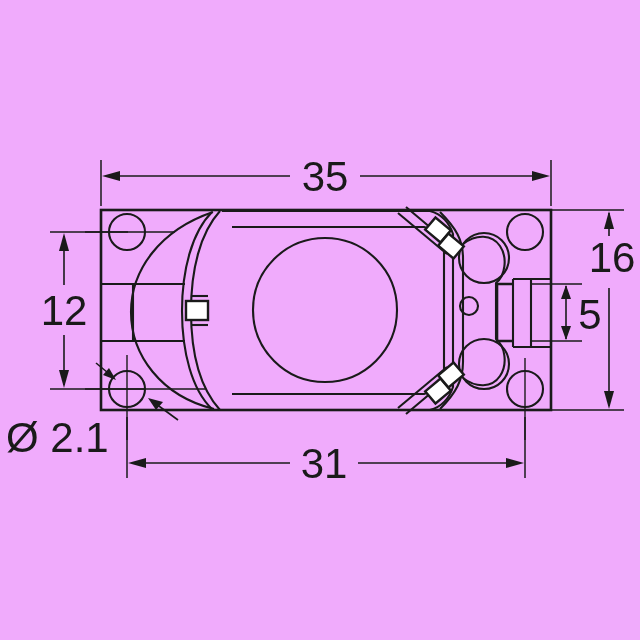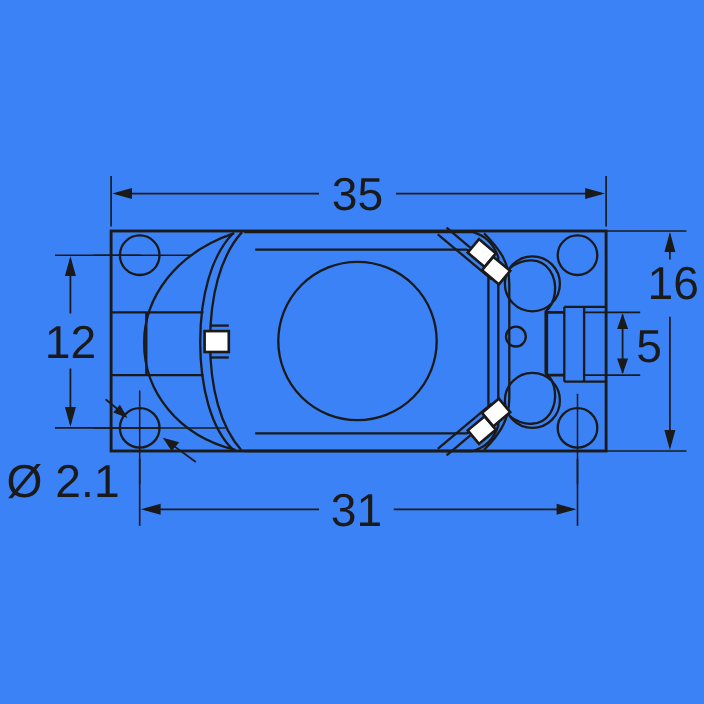--- a/index.html
+++ b/index.html
@@ -10,21 +10,21 @@
   body {
     width: 640px;
     height: 640px;
     font-family: "Liberation Sans", sans-serif;
     overflow: hidden;
   }
   #drawing-root {
     position: relative;
     width: 640px;
     height: 640px;
-    background: #3b82f6;
+    background: #f0abfc;
   }
   svg#tech-drawing {
     display: block;
     width: 640px;
     height: 640px;
   }
   .part-line {
     fill: none;
     stroke: #1a1a1a;
     stroke-width: 2.6;

